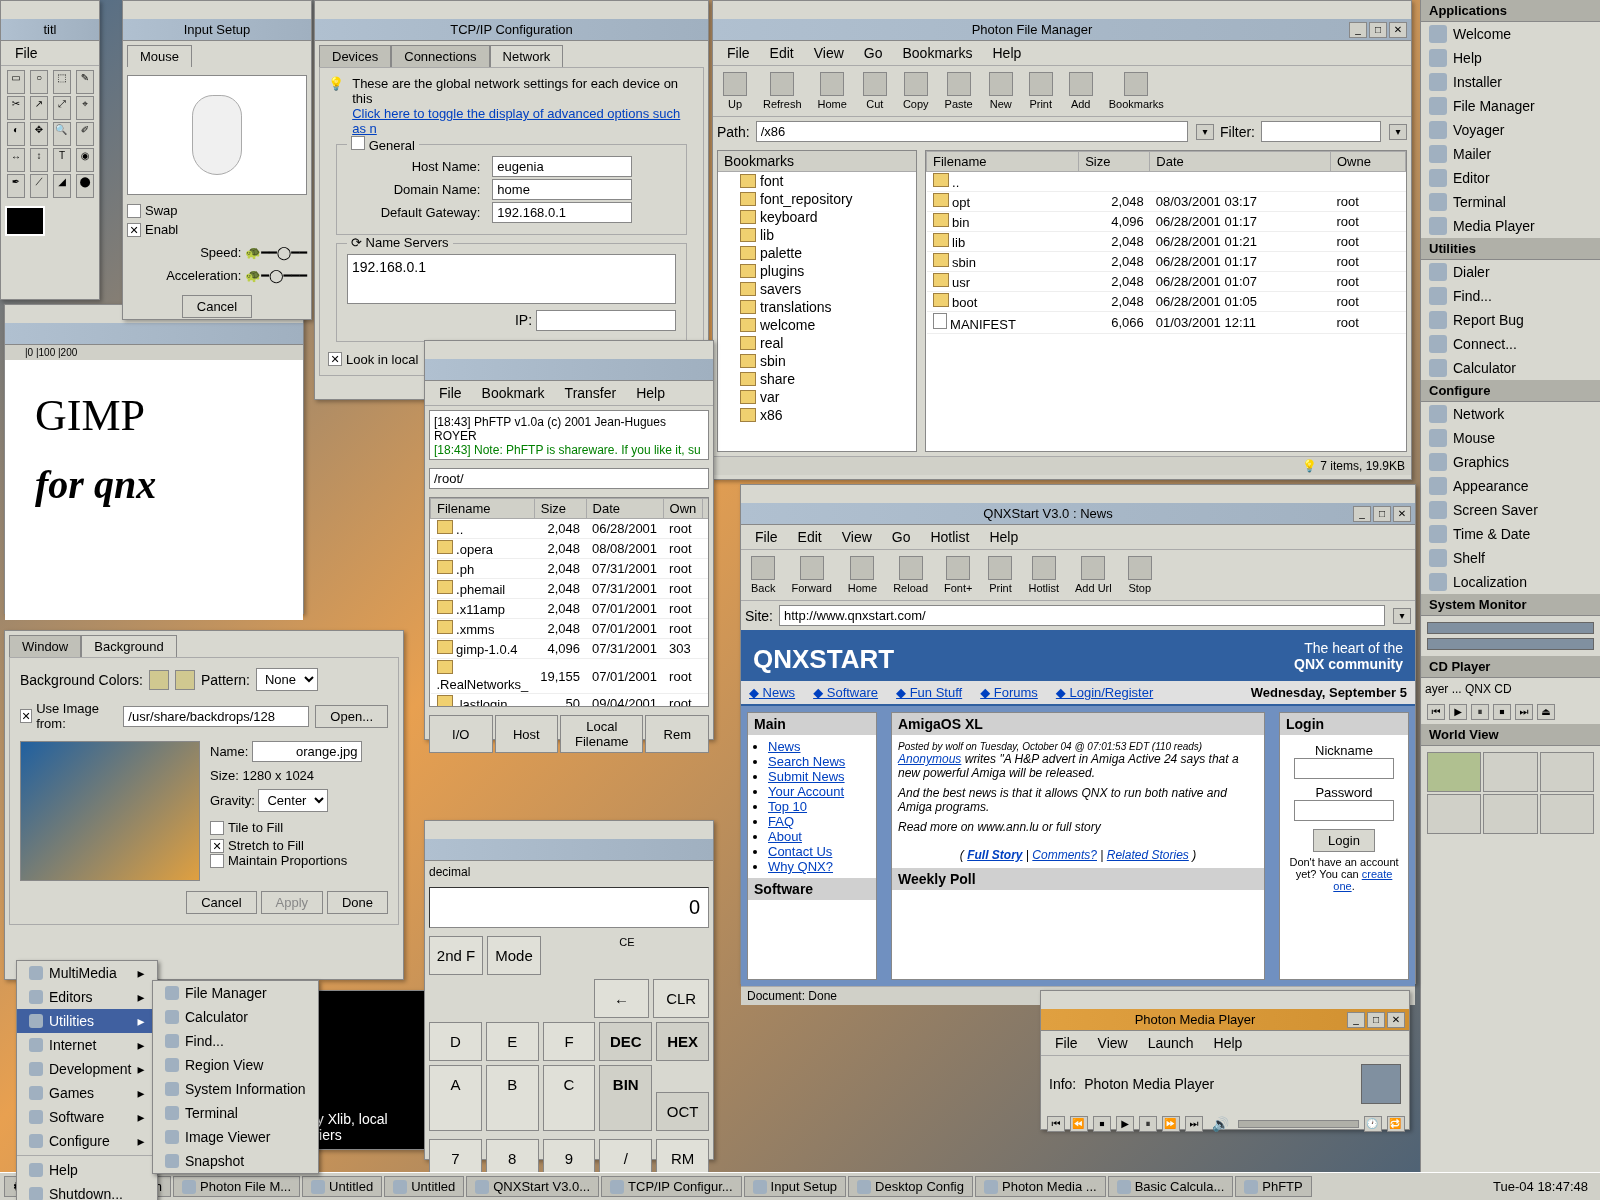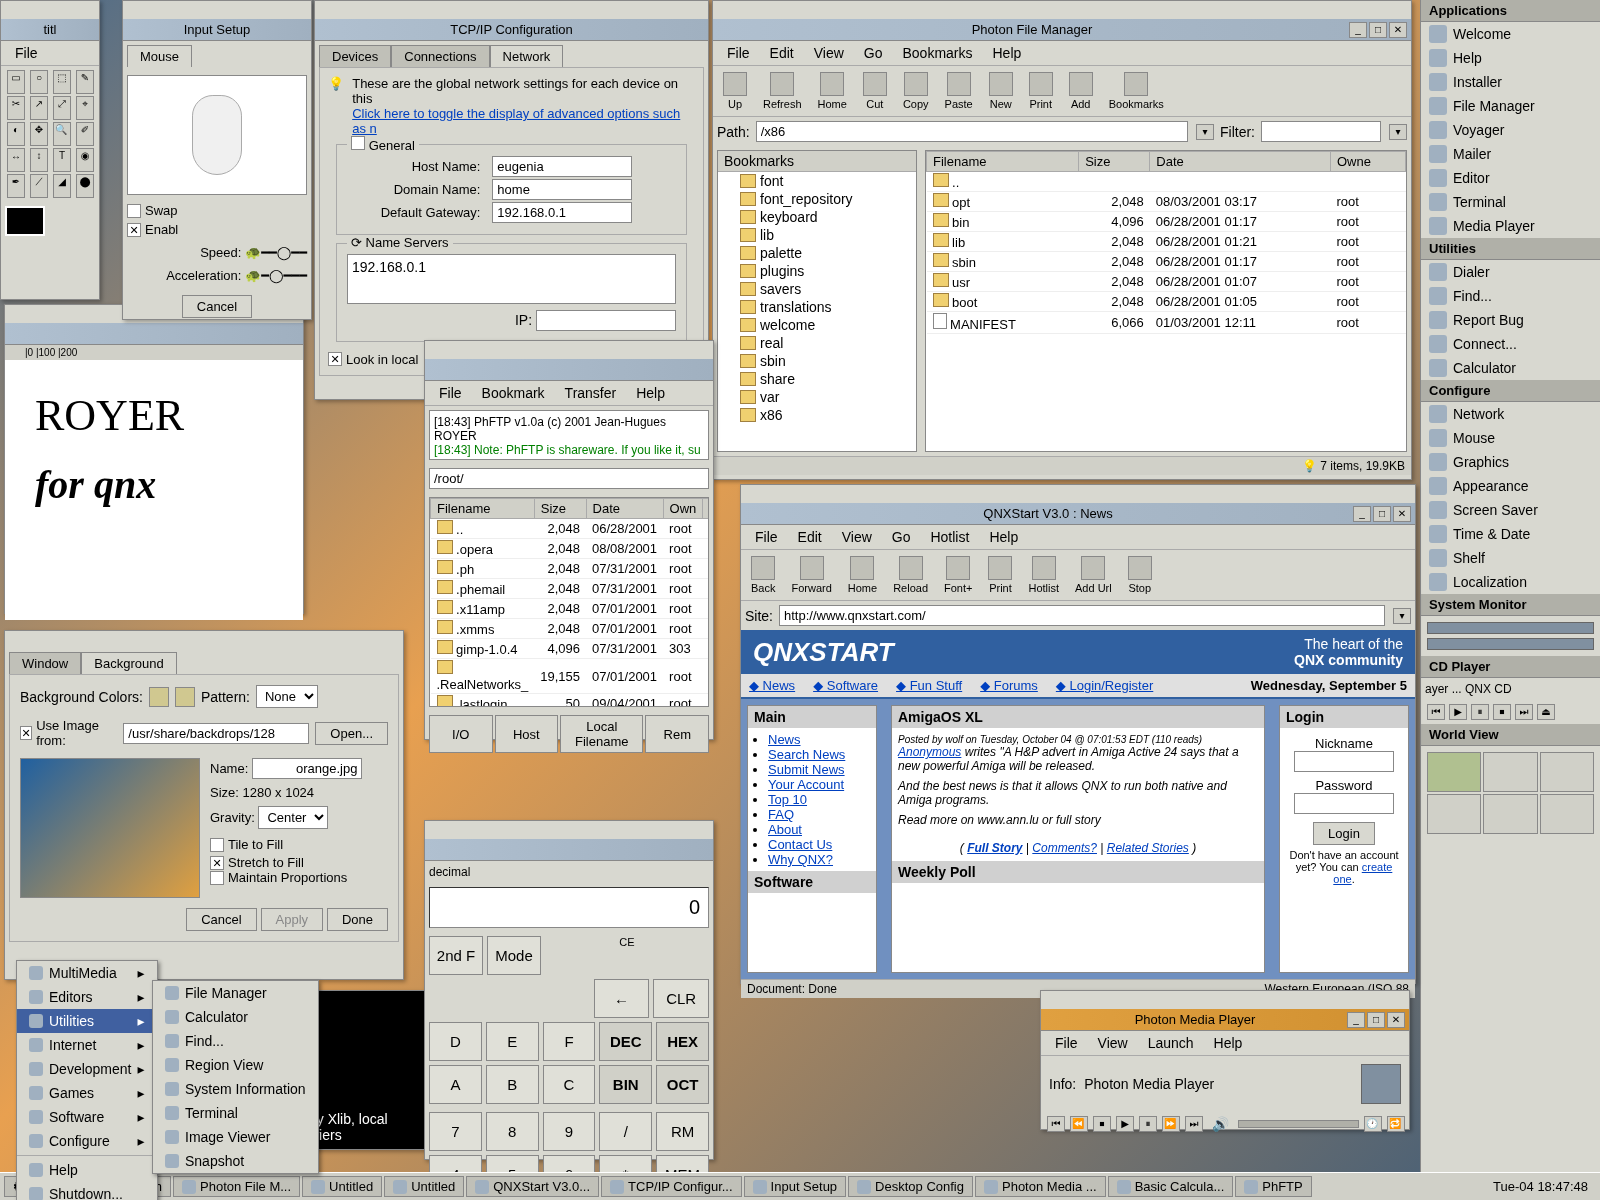--- a/index.html
+++ b/index.html
@@ -218,21 +218,21 @@
       <div style="width:40px;height:30px;background:#000;border:2px solid #fff;"></div>
     </div>
 </div>
 
 <div class="window" style="left:4px;top:304px;width:300px;height:310px;">
   <div class="titlebar inactive">
       <span></span>
     </div>
   <div style="font-size:10px;padding:2px 20px;background:#d0d0c8;">|0         |100        |200</div>
   <div style="background:#fff;height:260px;padding:30px;">
-    <div style="font-family:cursive;font-size:44px;">ROYER</div>
+    <div style="font-family:cursive;font-size:44px;">GIMP</div>
     <div style="font-family:'Times New Roman',serif;font-style:italic;font-weight:bold;font-size:40px;margin-top:20px;">for qnx</div>
   </div>
 </div>
 
 <div class="window" style="left:122px;top:0;width:190px;height:320px;">
   <div class="titlebar inactive">
       <span class="title-text">Input Setup</span>
     </div>
   <div style="padding:4px;"><span class="tab active">Mouse</span></div>
   <div style="background:#fff;border:1px solid #888;margin:4px;height:120px;display:flex;align-items:center;justify-content:center;">
@@ -552,21 +552,21 @@
   </div>
   <div style="display:flex;gap:2px;padding:4px;" id="phftp-btns">
       <button class="btn" style="flex: 1 1 0%;">I/O</button>
       <button class="btn" style="flex: 1 1 0%;">Host</button>
       <button class="btn" style="flex: 1 1 0%;">Local Filename</button>
       <button class="btn" style="flex: 1 1 0%;">Rem</button>
     </div>
 </div>
 
 <div class="window" style="left:4px;top:630px;width:400px;height:350px;">
-  <div style="padding:21px 4px 0 4px;">
+  <div style="padding:4px 4px 0 4px;">
     <span class="tab">Window</span><span class="tab active">Background</span>
   </div>
   <div style="border:1px solid #aaa;margin:0 4px;padding:10px;background:#d8d8d0;">
     <div style="display:flex;align-items:center;gap:6px;">
       <span>Background Colors:</span>
       <span style="width:20px;height:20px;background:#d0c890;border:1px solid #888;"></span>
       <span style="width:20px;height:20px;background:#d0c890;border:1px solid #888;"></span>
       <span>Pattern:</span>
       <select class="input"><option>None</option></select>
     </div>
@@ -634,21 +634,21 @@
   <div class="calc-grid" id="calc-hex">
       <div class="calc-btn" style="font-weight: normal;">D</div>
       <div class="calc-btn" style="font-weight: normal;">E</div>
       <div class="calc-btn" style="font-weight: normal;">F</div>
       <div class="calc-btn hex" style="font-weight: bold;">DEC</div>
       <div class="calc-btn hex" style="font-weight: bold;">HEX</div>
       <div class="calc-btn" style="font-weight: normal;">A</div>
       <div class="calc-btn" style="font-weight: normal;">B</div>
       <div class="calc-btn" style="font-weight: normal;">C</div>
       <div class="calc-btn hex" style="font-weight: bold;">BIN</div>
-      <div class="calc-btn hex" style="font-weight: bold;">OCT</div>
+      <div class="calc-btn hex" style="font-weight: normal; margin-top: 27px;">OCT</div>
     </div>
   <div class="calc-grid" id="calc-num">
       <div class="calc-btn">7</div>
       <div class="calc-btn">8</div>
       <div class="calc-btn">9</div>
       <div class="calc-btn">/</div>
       <div class="calc-btn">RM</div>
       <div class="calc-btn">4</div>
       <div class="calc-btn">5</div>
       <div class="calc-btn">6</div>
@@ -714,21 +714,21 @@
         <div class="tool-icon"></div>
         <span>Stop</span>
       </div>
     </div>
   <div style="display:flex;padding:4px;gap:6px;align-items:center;">
     <span>Site:</span>
     <input class="input" style="flex: 1 1 0%;" value="http://www.qnxstart.com/">
     <span class="win-btn">▾</span>
   </div>
   <div style="background:#3060a0;color:#fff;padding:6px 12px;display:flex;align-items:center;">
-    <span style="font-size:26px;font-weight:bold;font-style:italic;">QNXSTART</span>
+    <span style="font-size:26px;font-weight:bold;margin-top:8px;">QNXSTART</span>
     <span style="margin-left:auto;text-align:right;font-size:14px;">
       <div>The heart of the</div>
       <div style="font-weight:bold;">QNX community</div>
     </span>
   </div>
   <div style="background:#e0e0e0;padding:4px 8px;display:flex;gap:18px;font-size:13px;border-bottom:2px solid #3060a0;">
     <span id="browser-nav" style="display:flex;gap:18px;align-items:center;">
         <span class="link">◆ News</span>
         <span class="link">◆ Software</span>
         <span class="link">◆ Fun Stuff</span>

